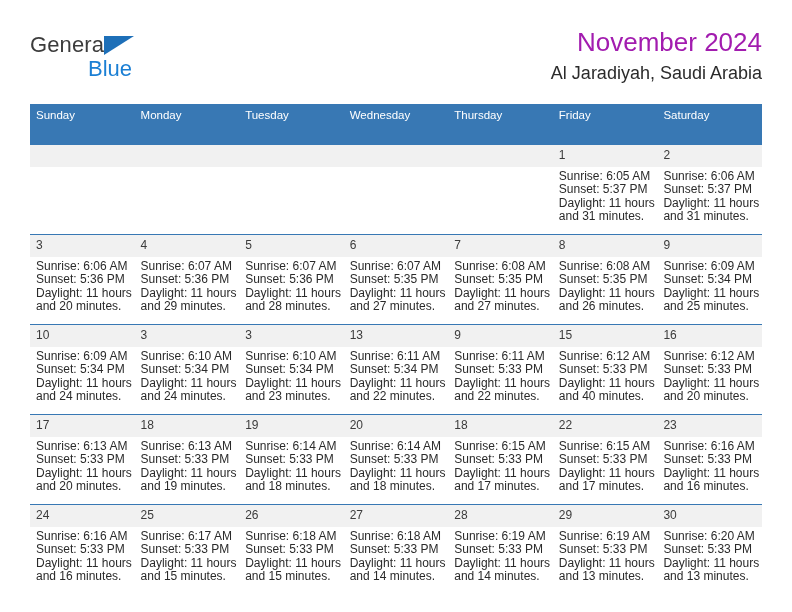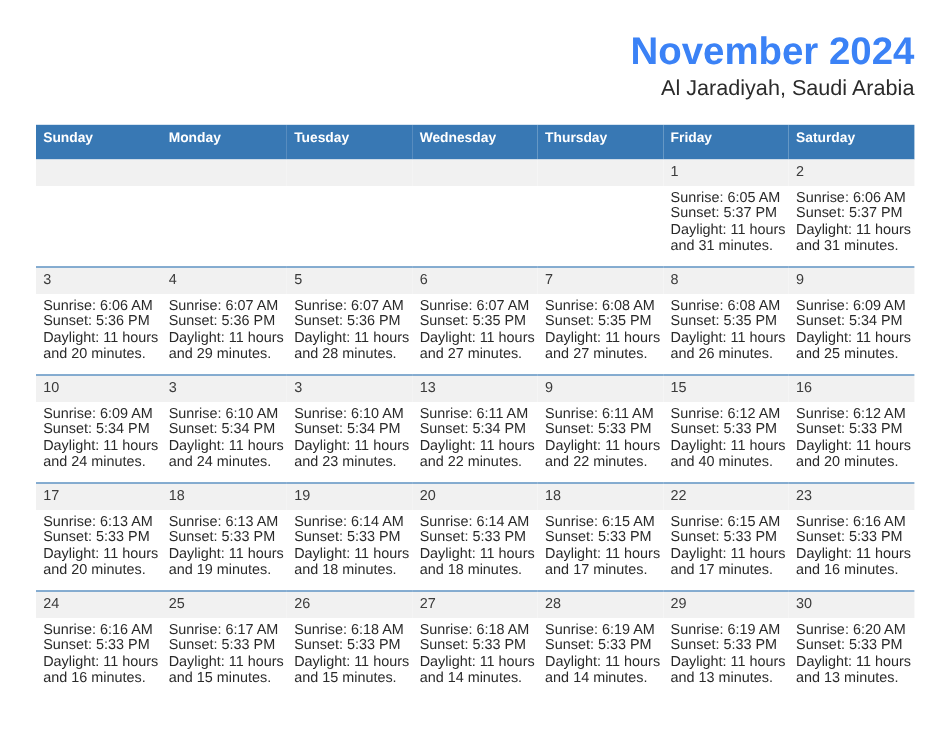--- a/index.html
+++ b/index.html
@@ -61,24 +61,24 @@
     color: #1b7fd4;
     white-space: nowrap;
   }
   .title-block {
     position: absolute;
     right: 0;
     top: 0;
     text-align: right;
   }
   .cal-title {
-    font-size: 32px;
+    font-size: 26px;
     line-height: 33px;
-    color: #3b82f6;
-    font-weight: bold;
+    color: #a21caf;
+    font-weight: normal;
     white-space: nowrap;
   }
   .cal-subtitle {
     margin-top: 6px;
     font-size: 18px;
     line-height: 17px;
     color: #2b2b2b;
     white-space: nowrap;
   }
 
@@ -88,23 +88,23 @@
     left: 30px;
     top: 104px;
     width: 732px;
     border-collapse: collapse;
     table-layout: fixed;
   }
   .calendar th {
     background: #3878b4;
     color: #ffffff;
     font-size: 11.5px;
-    font-weight: bold;
+    font-weight: normal;
     text-align: left;
-    padding: 5px 0 12px 6px;
+    padding: 5px 0 24px 6px;
     height: 11px;
     border: none;
   }
   .calendar td {
     vertical-align: top;
     padding: 0;
     border: none;
     border-top: 1px solid #3878b4;
     height: 89px;
     width: 104.57px;
@@ -134,20 +134,27 @@
   .details div {
     white-space: nowrap;
   }
 </style>
 </head>
 <body>
 
 <div class="page">
 
   <div class="header">
+    <div class="brand">
+      <div class="brand-row1">
+        <span>General</span>
+        <span class="brand-tri"></span>
+      </div>
+      <div class="brand-row2">Blue</div>
+    </div>
 
     <div class="title-block">
       <div class="cal-title">November 2024</div>
       <div class="cal-subtitle">Al Jaradiyah, Saudi Arabia</div>
     </div>
   </div>
 
   <table class="calendar">
     <thead>
       <tr>

